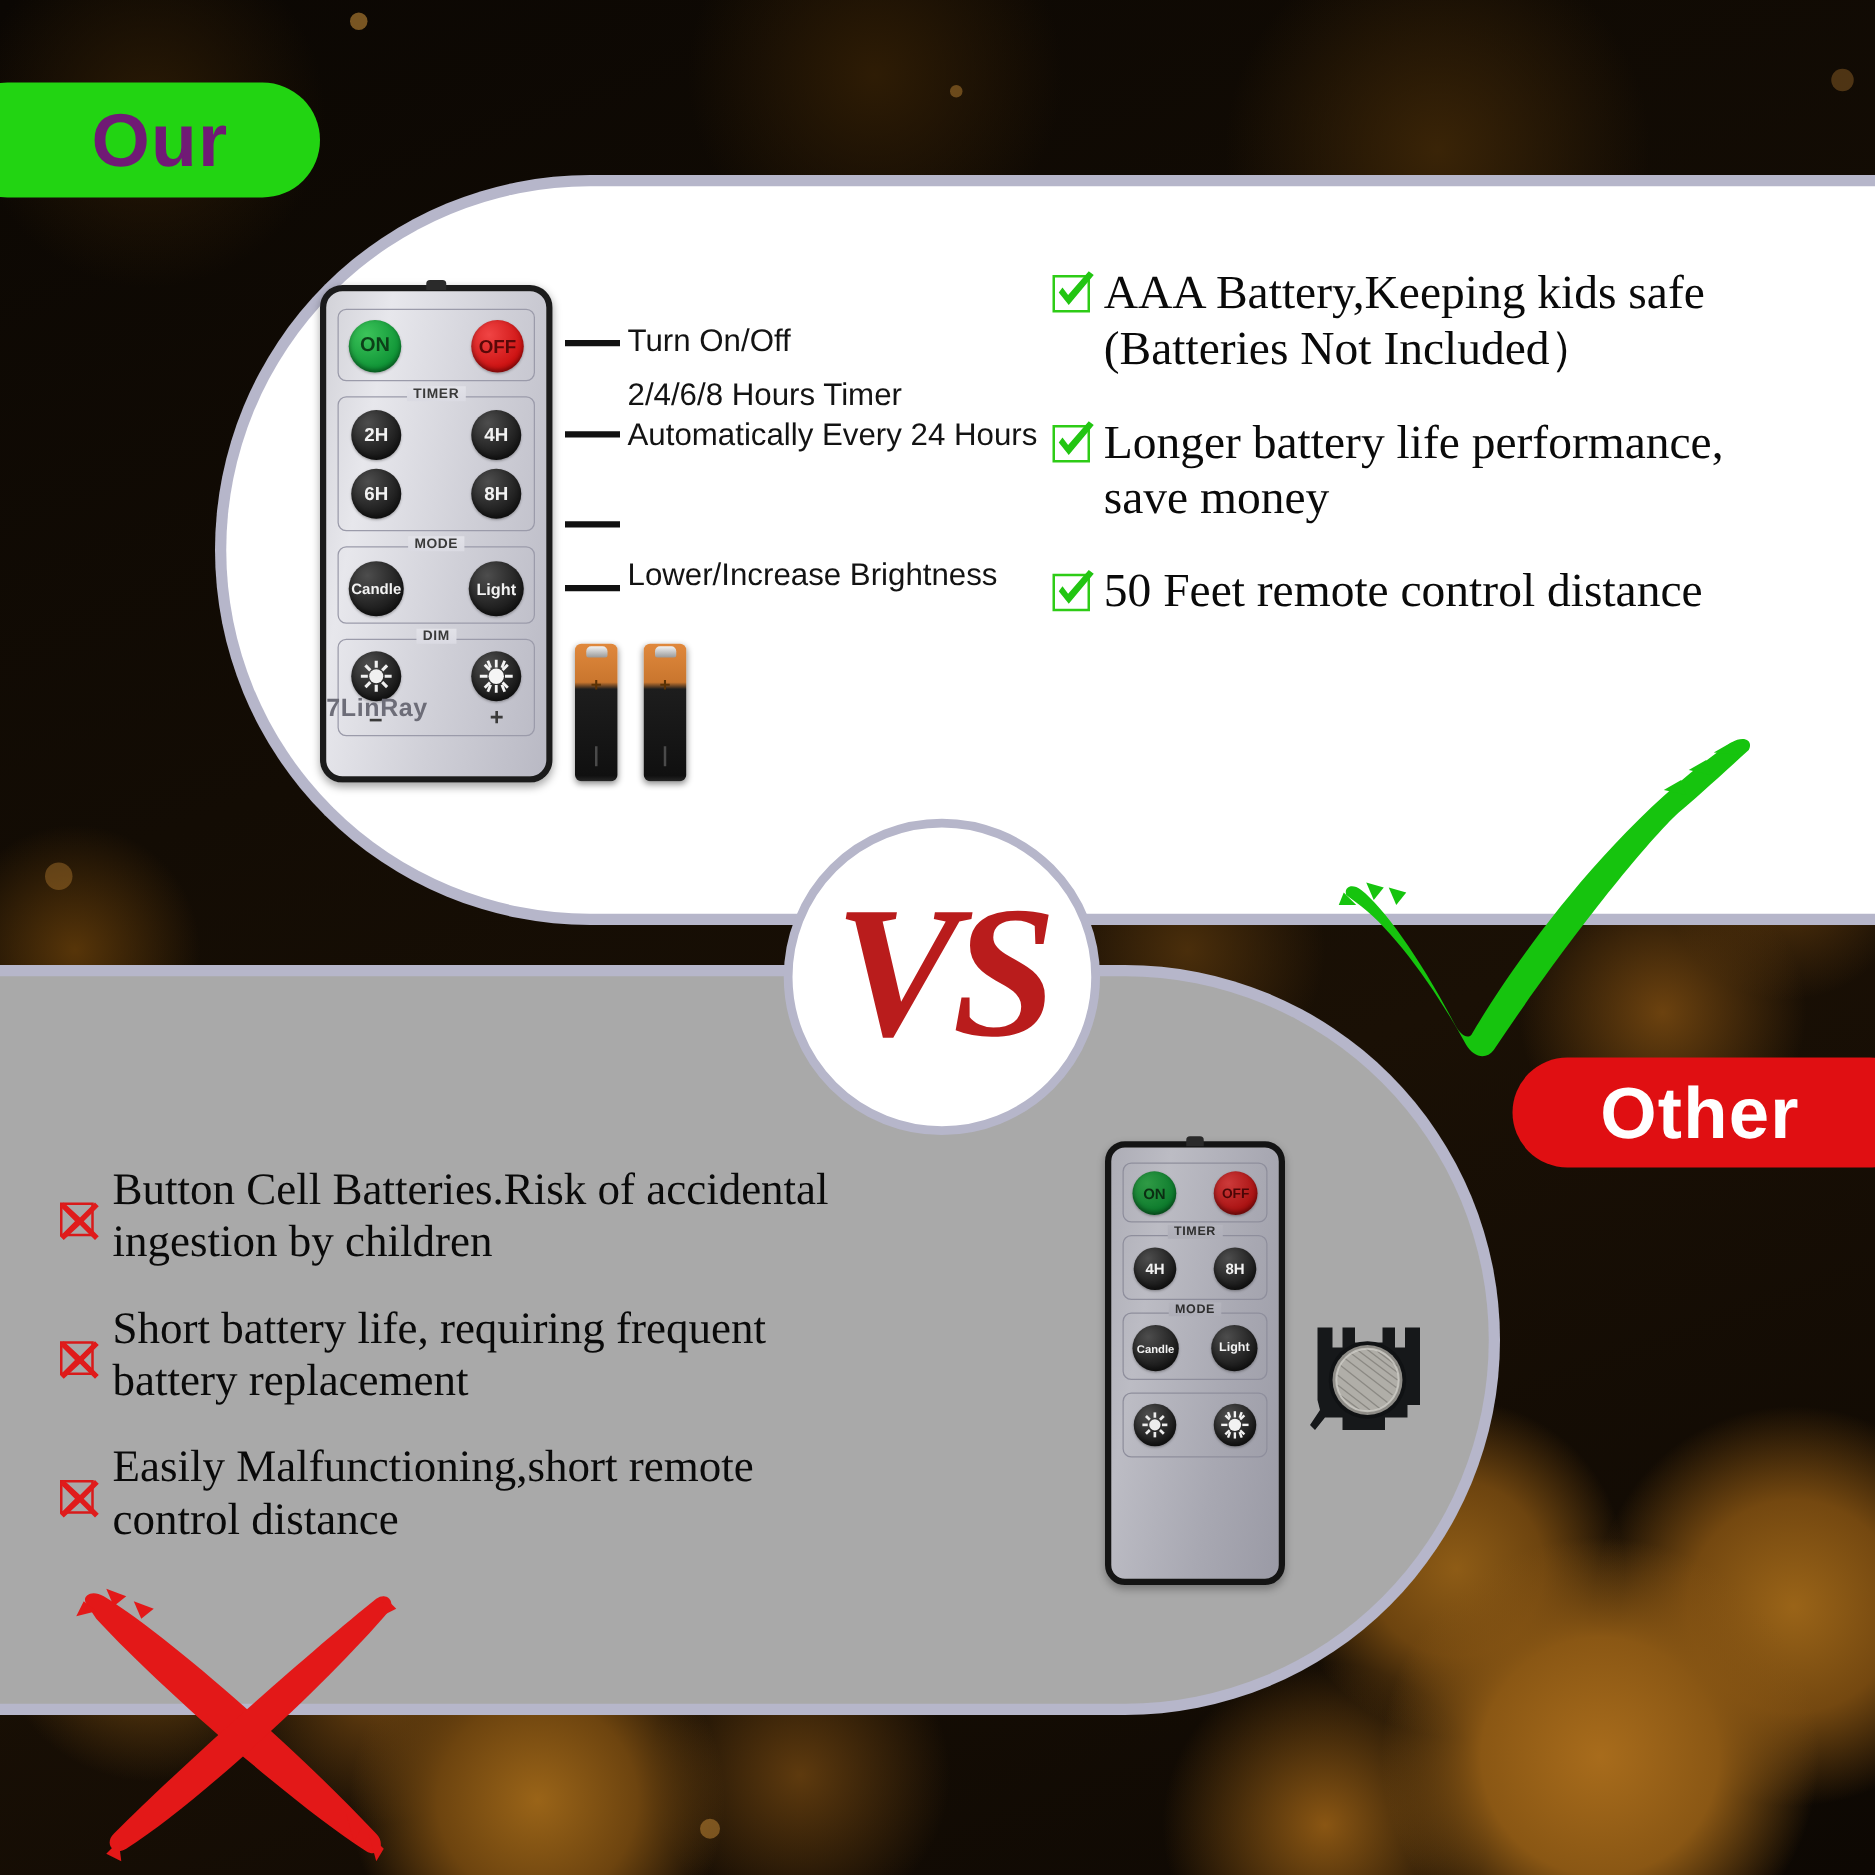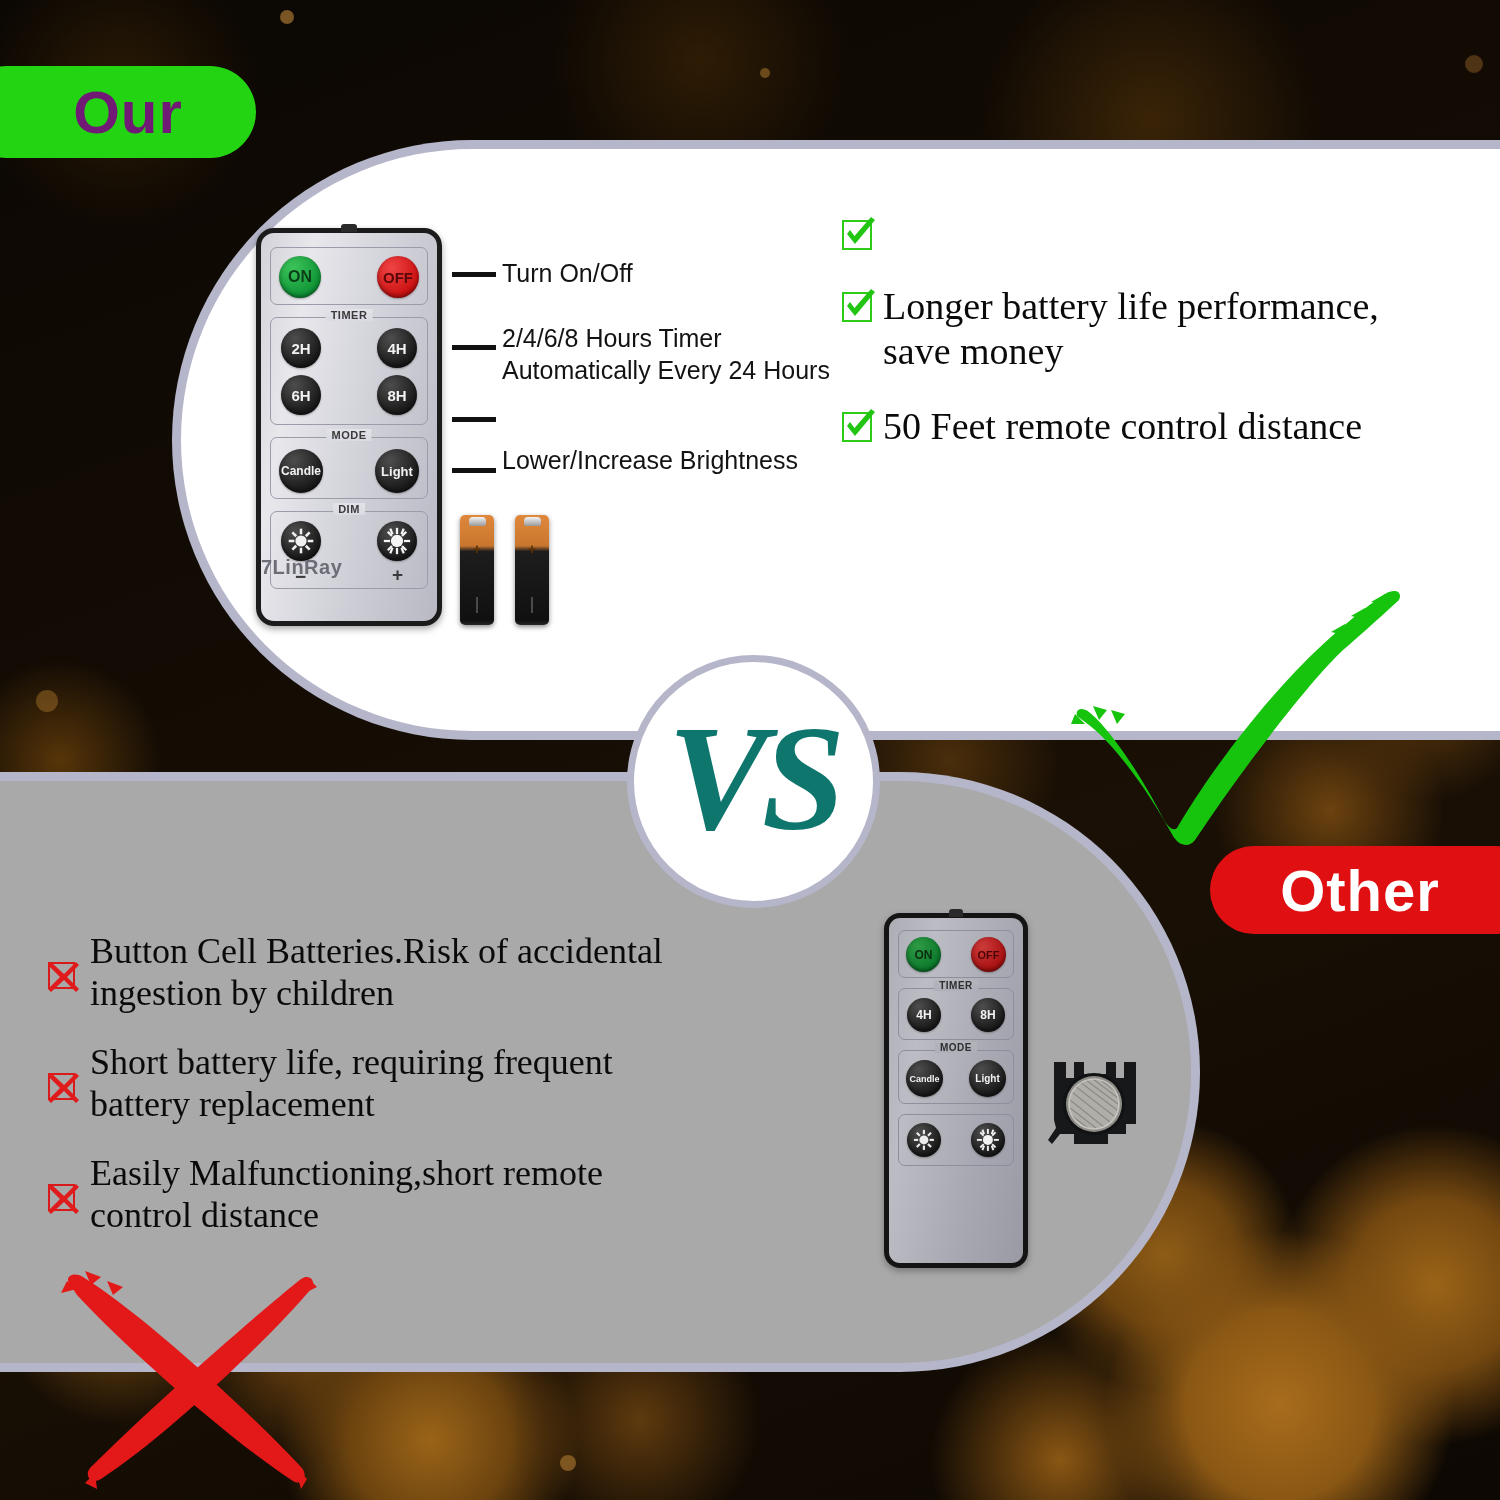--- a/index.html
+++ b/index.html
@@ -127,21 +127,21 @@
     display: flex;
     align-items: center;
     justify-content: center;
     z-index: 45;
   }
   #vs-circle span {
     font-family: "Liberation Serif", serif;
     font-size: 150px;
     font-weight: bold;
     font-style: italic;
-    color: #0f766e;
+    color: #b91c1c;
     letter-spacing: -6px;
     line-height: 1;
     transform: translateY(-4px);
   }
 
   
   #remote-our {
     position: absolute;
     left: 256px;
     top: 228px;
@@ -470,32 +470,34 @@
       <div class="stripe"></div>
     </div>
   </div>
 
   <div class="lead" style="left:452px;top:272px;width:44px;"></div>
   <div class="lead" style="left:452px;top:345px;width:44px;"></div>
   <div class="lead" style="left:452px;top:417px;width:44px;"></div>
   <div class="lead" style="left:452px;top:468px;width:44px;"></div>
 
   <div class="anno" style="left:502px;top:257px;">Turn On/Off</div>
-  <div class="anno" style="left:502px;top:322px;">2/4/6/8 Hours Timer
+  <div class="anno" style="left:502px;top:300px;">2/4/6/8 Hours Timer
 Automatically Every 24 Hours</div>
   <div class="anno" style="left:502px;top:444px;">Lower/Increase Brightness</div>
 
   <div id="features">
     <div class="feat">
       <span class="chk">
         <span class="box"></span>
         <svg width="40" height="40" viewBox="0 0 40 40">
           <path d="M7 20 L15 30 L35 6 L31 3 L14.5 22 L10 16 Z" fill="#22c512"></path>
         </svg>
       </span>
+      <span class="feat-text">AAA Battery,Keeping kids safe
+(Batteries Not Included）</span>
     </div>
     <div class="feat">
       <span class="chk">
         <span class="box"></span>
         <svg width="40" height="40" viewBox="0 0 40 40">
           <path d="M7 20 L15 30 L35 6 L31 3 L14.5 22 L10 16 Z" fill="#22c512"></path>
         </svg>
       </span>
       <span class="feat-text">Longer battery life performance,
 save money</span>

